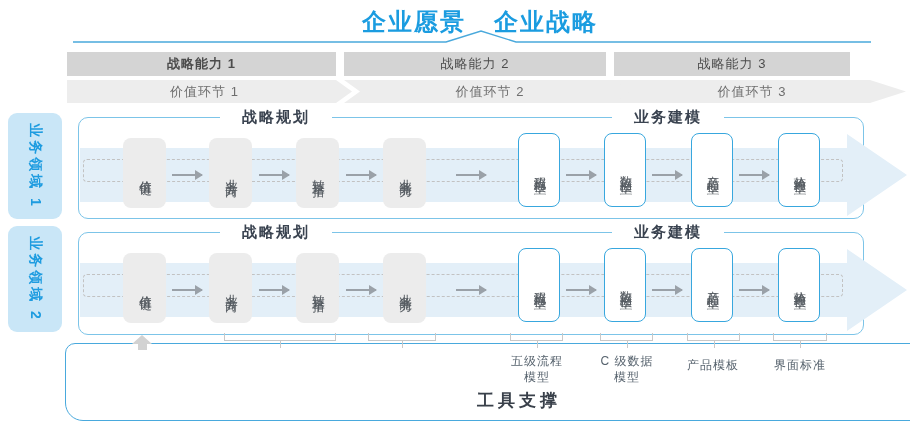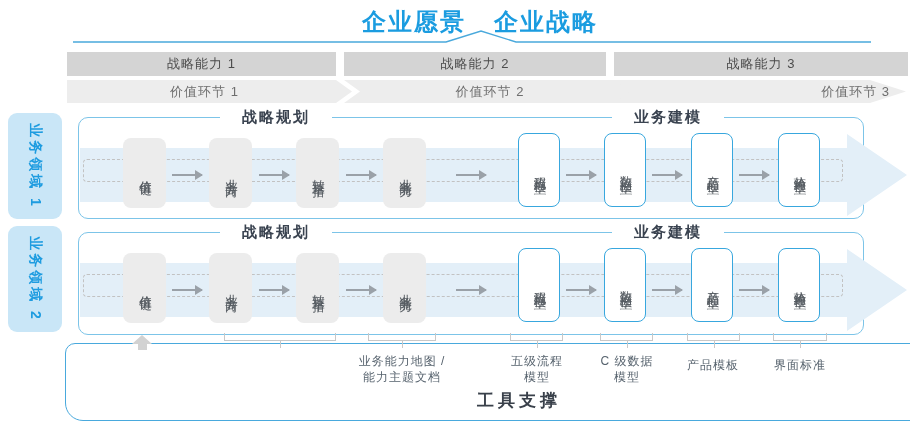--- a/index.html
+++ b/index.html
@@ -80,37 +80,37 @@
 <div id="stage">
 
   <div class="header">
     <span>企业愿景</span><span class="gap"></span><span>企业战略</span>
   </div>
 
   <svg class="abs" style="left:0;top:0;" width="910" height="50">
     <polyline points="73,42 446,42 481,31 516,42 871,42" fill="none" stroke="#4aa9dc" stroke-width="1.4"></polyline>
   </svg>
 
-  <div class="cap-bar" style="left:67px;width:269px;">
+  <div class="cap-bar" style="left:67px;width:269px;font-weight:bold;">
       <span>战略能力 1</span>
     </div>
   <div class="cap-bar" style="left:344px;width:262px;">
       <span>战略能力 2</span>
     </div>
-  <div class="cap-bar" style="left:614px;width:294px;">
+  <div class="cap-bar" style="left:614px;width:236px;">
       <span>战略能力 3</span>
     </div>
 
   <div class="chev chev-first" style="left:67px;width:285px;padding-right:10px;box-sizing:border-box;">
       <span>价值环节 1</span>
     </div>
   <div class="chev chev-mid" style="left:344px;width:292px;box-sizing:border-box;">
       <span>价值环节 2</span>
     </div>
-  <div class="chev chev-last" style="left:614px;width:292px;padding-right:16px;box-sizing:border-box;justify-content:flex-end;">
+  <div class="chev chev-last" style="left:614px;width:292px;padding-right:16px;box-sizing:border-box;">
       <span>价值环节 3</span>
     </div>
 
   <div class="domain" style="top:113px;height:106px;">
       <span>业务领域 1</span>
     </div>
   <div class="domain" style="top:226px;height:106px;">
       <span>业务领域 2</span>
     </div>
 
@@ -218,24 +218,20 @@
   <div class="bracket" style="left:600px;width:53px;">
       <span class="stem"></span>
     </div>
   <div class="bracket" style="left:687px;width:53px;">
       <span class="stem"></span>
     </div>
   <div class="bracket" style="left:773px;width:54px;">
       <span class="stem"></span>
     </div>
 
-  <div class="anno" style="left:402px;top:353px;">
-    <div>业务能力地图 /</div>
-    <div>能力主题文档</div>
-  </div>
   <div class="anno" style="left:537px;top:353px;">
     <div>五级流程</div>
     <div>模型</div>
   </div>
   <div class="anno" style="left:627px;top:353px;">
     <div>C 级数据</div>
     <div>模型</div>
   </div>
   <div class="anno" style="left:713px;top:357px;">
     <div>产品模板</div>

